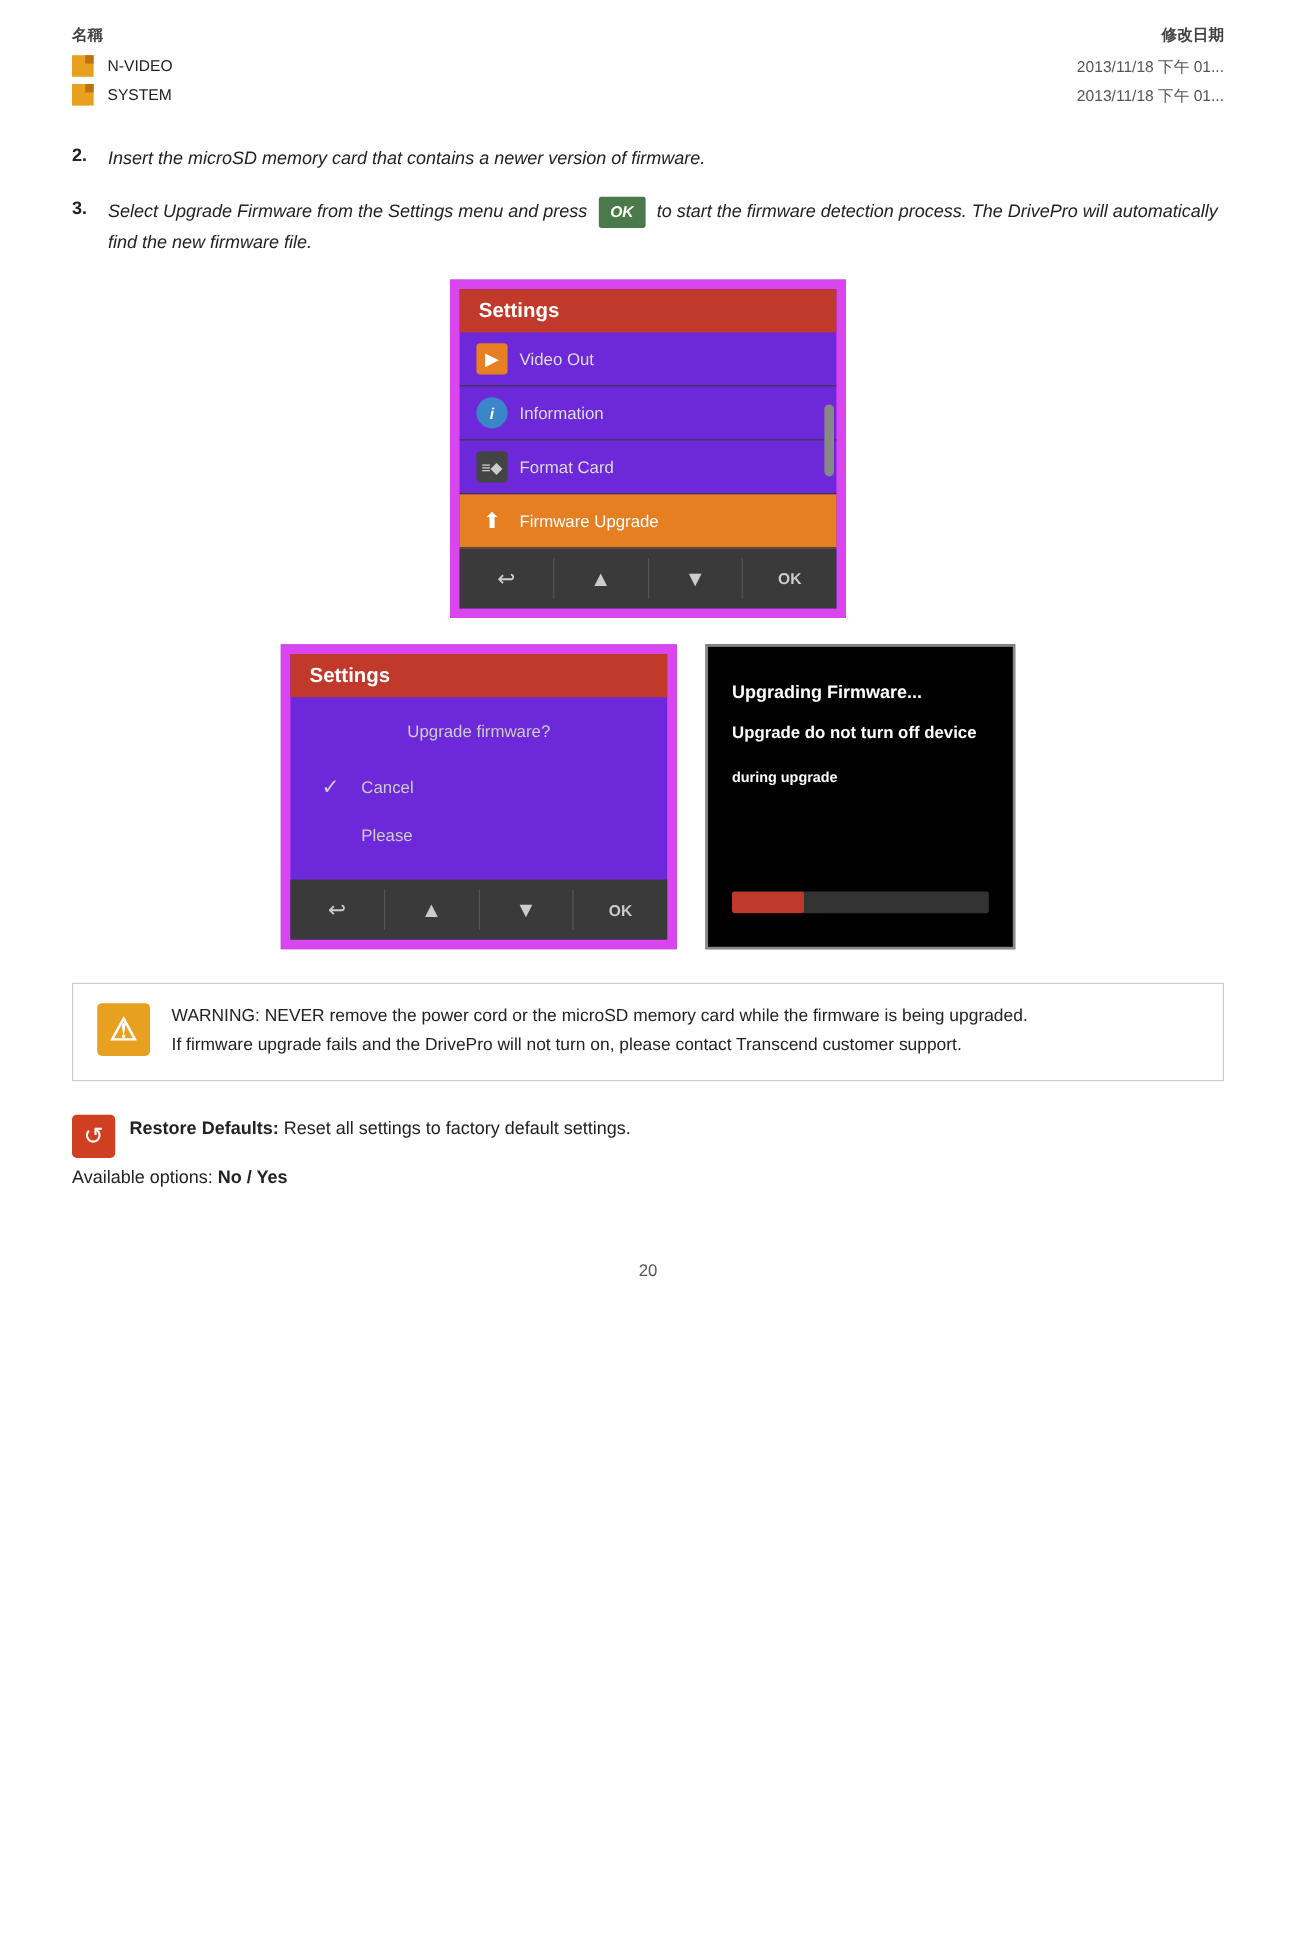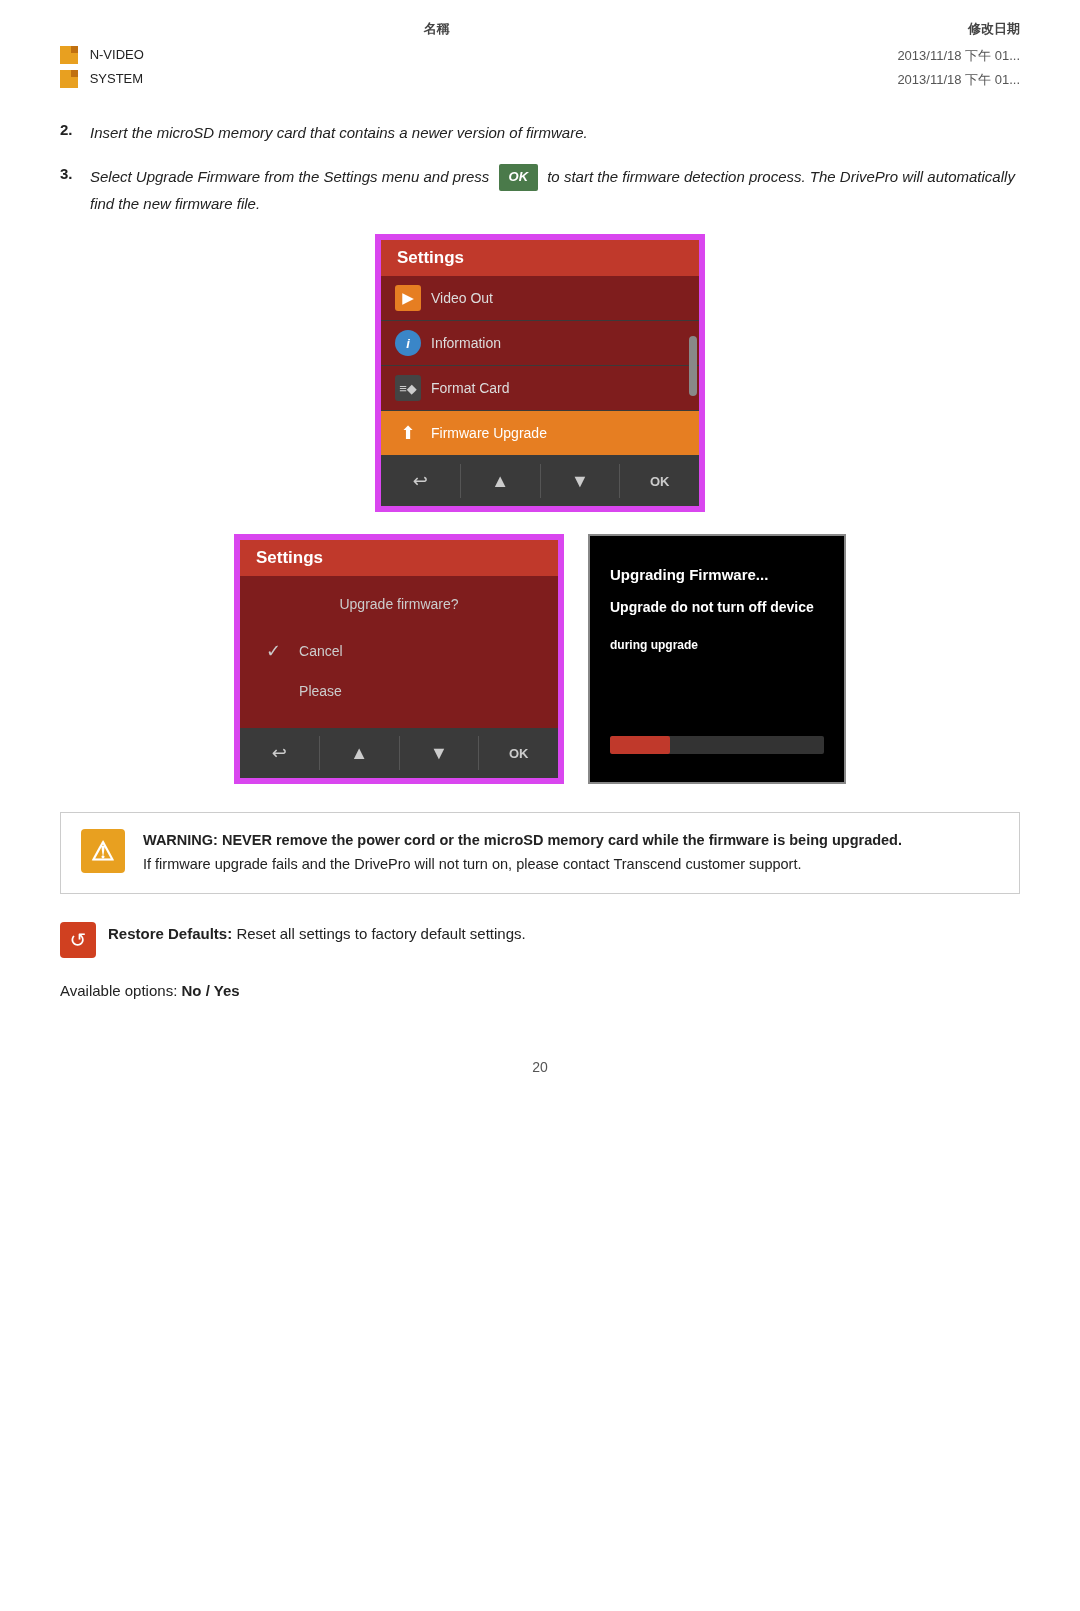--- a/index.html
+++ b/index.html
@@ -13,21 +13,21 @@
       padding: 20px 60px 60px 60px;
     }
 
     
     .file-table {
       width: 100%;
       margin-bottom: 28px;
       border-collapse: collapse;
     }
     .file-table th {
-      text-align: right;
+      text-align: left;
       font-size: 13px;
       color: #444;
       padding: 0 0 6px 0;
       border-bottom: none;
     }
     .file-table th:last-child { text-align: right; }
     .file-table td {
       padding: 3px 0;
       font-size: 13px;
     }
@@ -83,22 +83,22 @@
     }
 
     
     .screenshots-row {
       display: flex;
       gap: 24px;
       margin: 18px 0 28px 0;
       justify-content: center;
     }
     .settings-screen {
-      background: #7f1d1d;
-      border: 6px solid #d946ef;
+      background: #6d28d9;
+      border: 8px solid #d946ef;
       width: 330px;
       font-family: Arial, sans-serif;
     }
     .settings-screen.wide {
       width: 330px;
     }
     .settings-screen.dark-only {
       background: #000;
       width: 258px;
       display: flex;
@@ -245,21 +245,21 @@
       align-items: center;
       justify-content: center;
       font-size: 26px;
       color: #fff;
       font-weight: bold;
     }
     .warning-text {
       font-size: 14.5px;
       line-height: 1.65;
     }
-    .warning-text strong { font-weight: bold; }
+    .warning-text strong { font-weight: normal; }
 
     
     .restore-section {
       margin-top: 18px;
       display: flex;
       align-items: flex-start;
       gap: 12px;
     }
     .restore-icon {
       width: 36px;
@@ -273,21 +273,21 @@
       font-size: 20px;
       color: #fff;
     }
     .restore-text {
       font-size: 15px;
       line-height: 1.6;
     }
 
     
     .available-options {
-      margin-top: 24px;
+      margin-top: 8px;
       font-size: 15px;
     }
 
     
     .page-number {
       text-align: center;
       margin-top: 60px;
       font-size: 14px;
       color: #555;
     }

